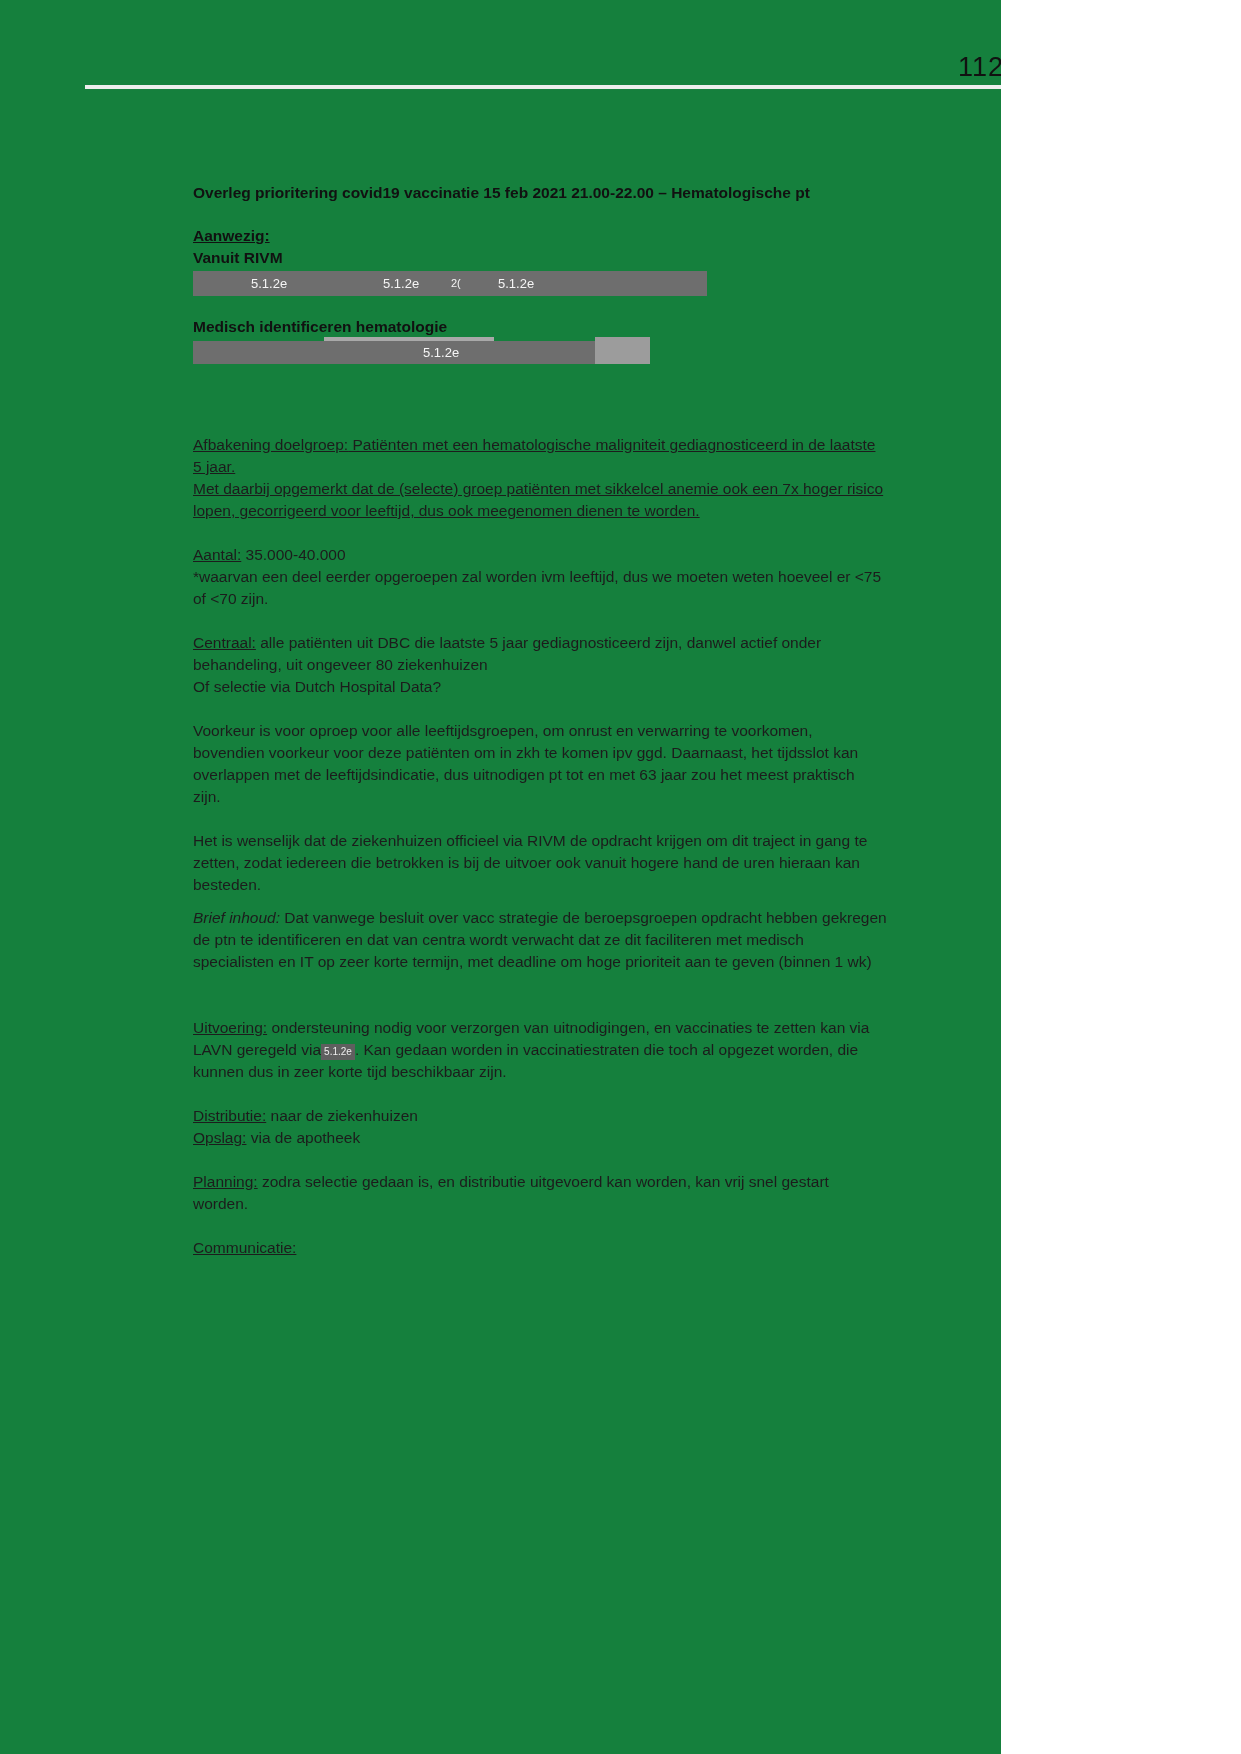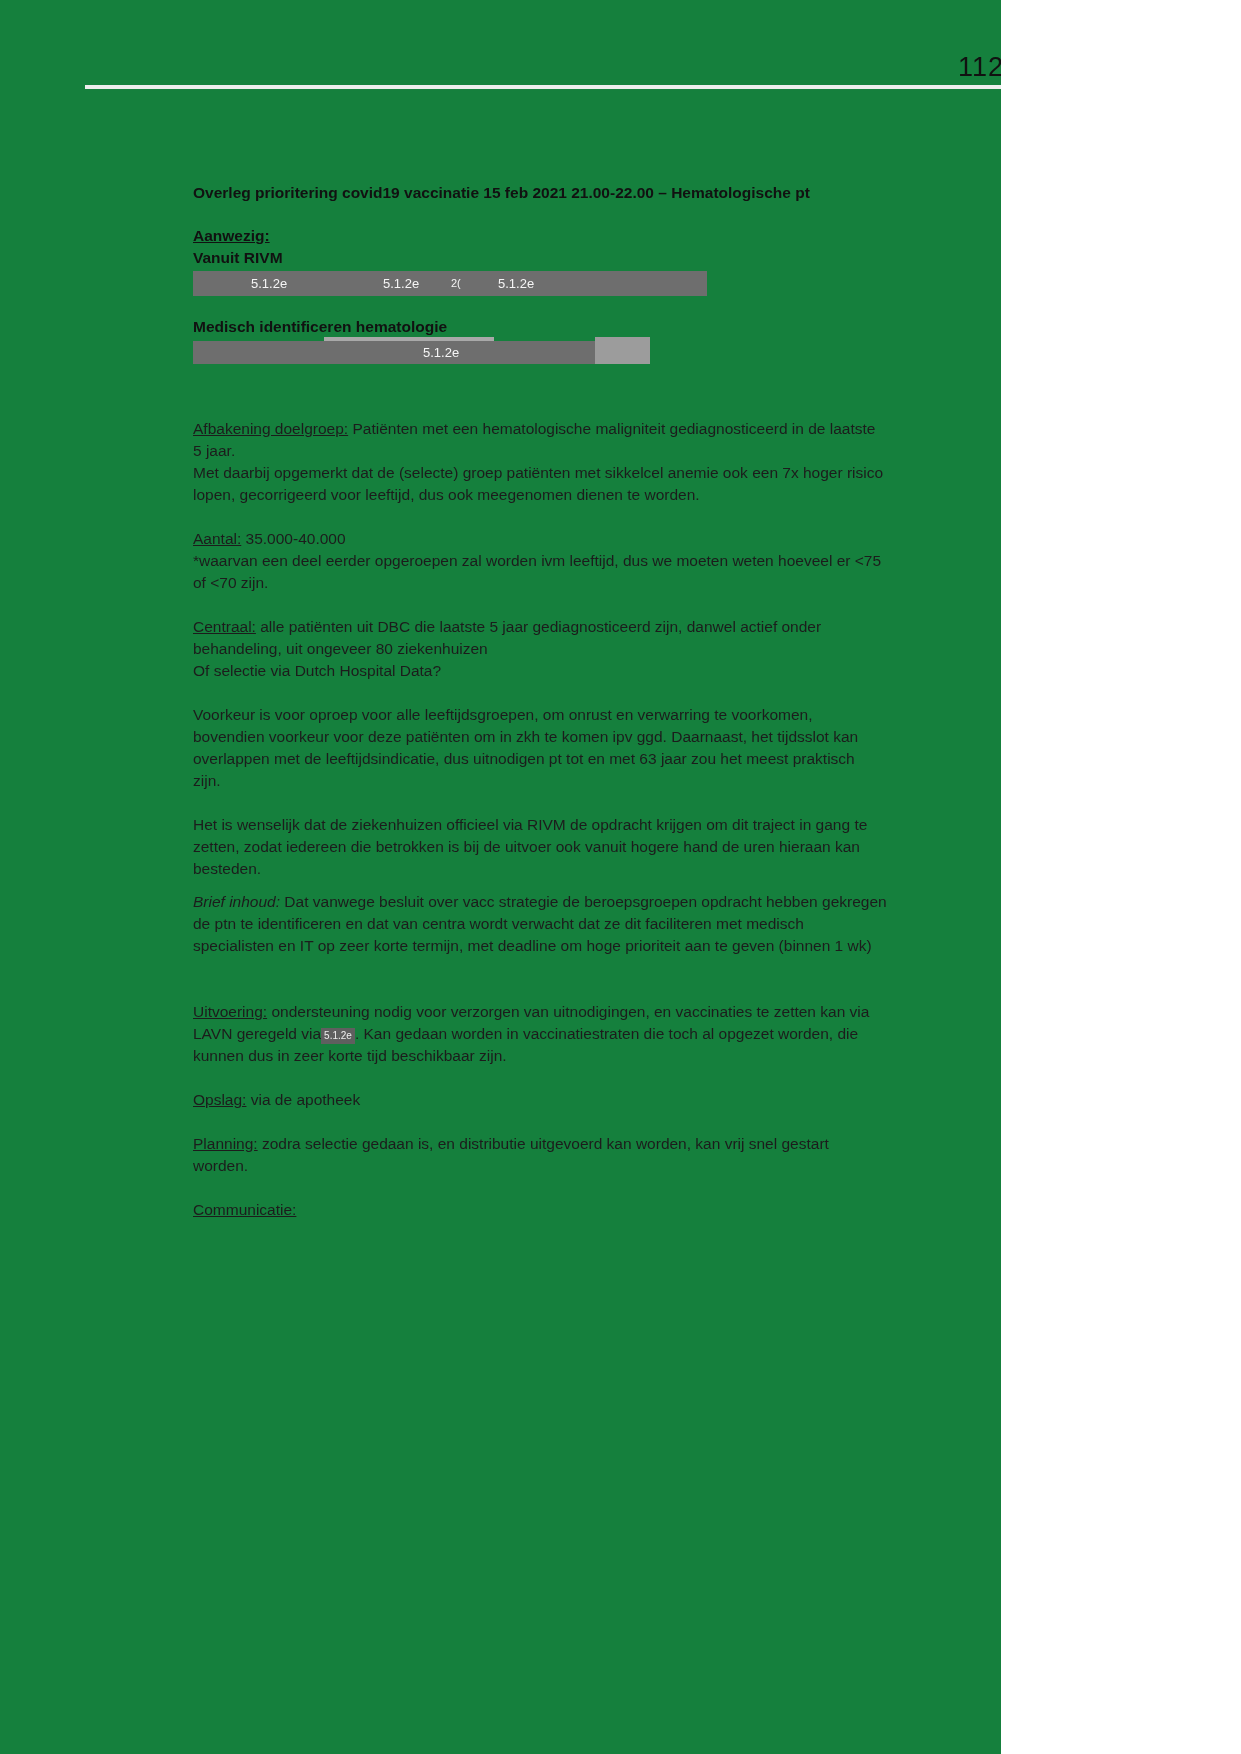--- a/index.html
+++ b/index.html
@@ -48,21 +48,21 @@
   .bold { font-weight: bold; color: #111111; }
   .u { text-decoration: underline; }
   .i { font-style: italic; }
   .line { margin: 0; }
   .para {
     margin: 0 0 22px 0;
     white-space: pre-wrap;
   }
   .para .sec-text { white-space: pre-wrap; }
   .mt-big { margin-top: 44px; }
-  .mt-body { margin-top: 54px; }
+  .mt-body { margin-top: 70px; text-decoration: underline; }
 
   
   .redact-bar1 {
     position: relative;
     margin-top: 2px;
     width: 514px;
     height: 25px;
     background: #6e6e6e;
   }
   .redact-bar1 .rlabel {
@@ -178,20 +178,21 @@
 besteden.</span></p>
 
     <p class="para"><span class="i">Brief inhoud:</span><span class="sec-text"> Dat vanwege besluit over vacc strategie de beroepsgroepen opdracht hebben gekregen
 de ptn te identificeren en dat van centra wordt verwacht dat ze dit faciliteren met medisch
 specialisten en IT op zeer korte termijn, met deadline om hoge prioriteit aan te geven (binnen 1 wk)</span></p>
 
     <p class="para mt-big"><span class="u">Uitvoering:</span><span class="sec-text"> ondersteuning nodig voor verzorgen van uitnodigingen, en vaccinaties te zetten kan via
 LAVN geregeld via</span><span class="redact-chip">5.1.2e</span><span class="sec-text">. Kan gedaan worden in vaccinatiestraten die toch al opgezet worden, die
 kunnen dus in zeer korte tijd beschikbaar zijn.</span></p>
 
+    <p class="line"><span class="u">Distributie:</span><span class="sec-text"> naar de ziekenhuizen</span></p>
     <p class="para"><span class="u">Opslag:</span><span class="sec-text"> via de apotheek</span></p>
 
     <p class="para"><span class="u">Planning:</span><span class="sec-text"> zodra selectie gedaan is, en distributie uitgevoerd kan worden, kan vrij snel gestart
 worden.</span></p>
 
     <p class="para"><span class="u">Communicatie:</span></p>
 
   </div>
 </div>
 

